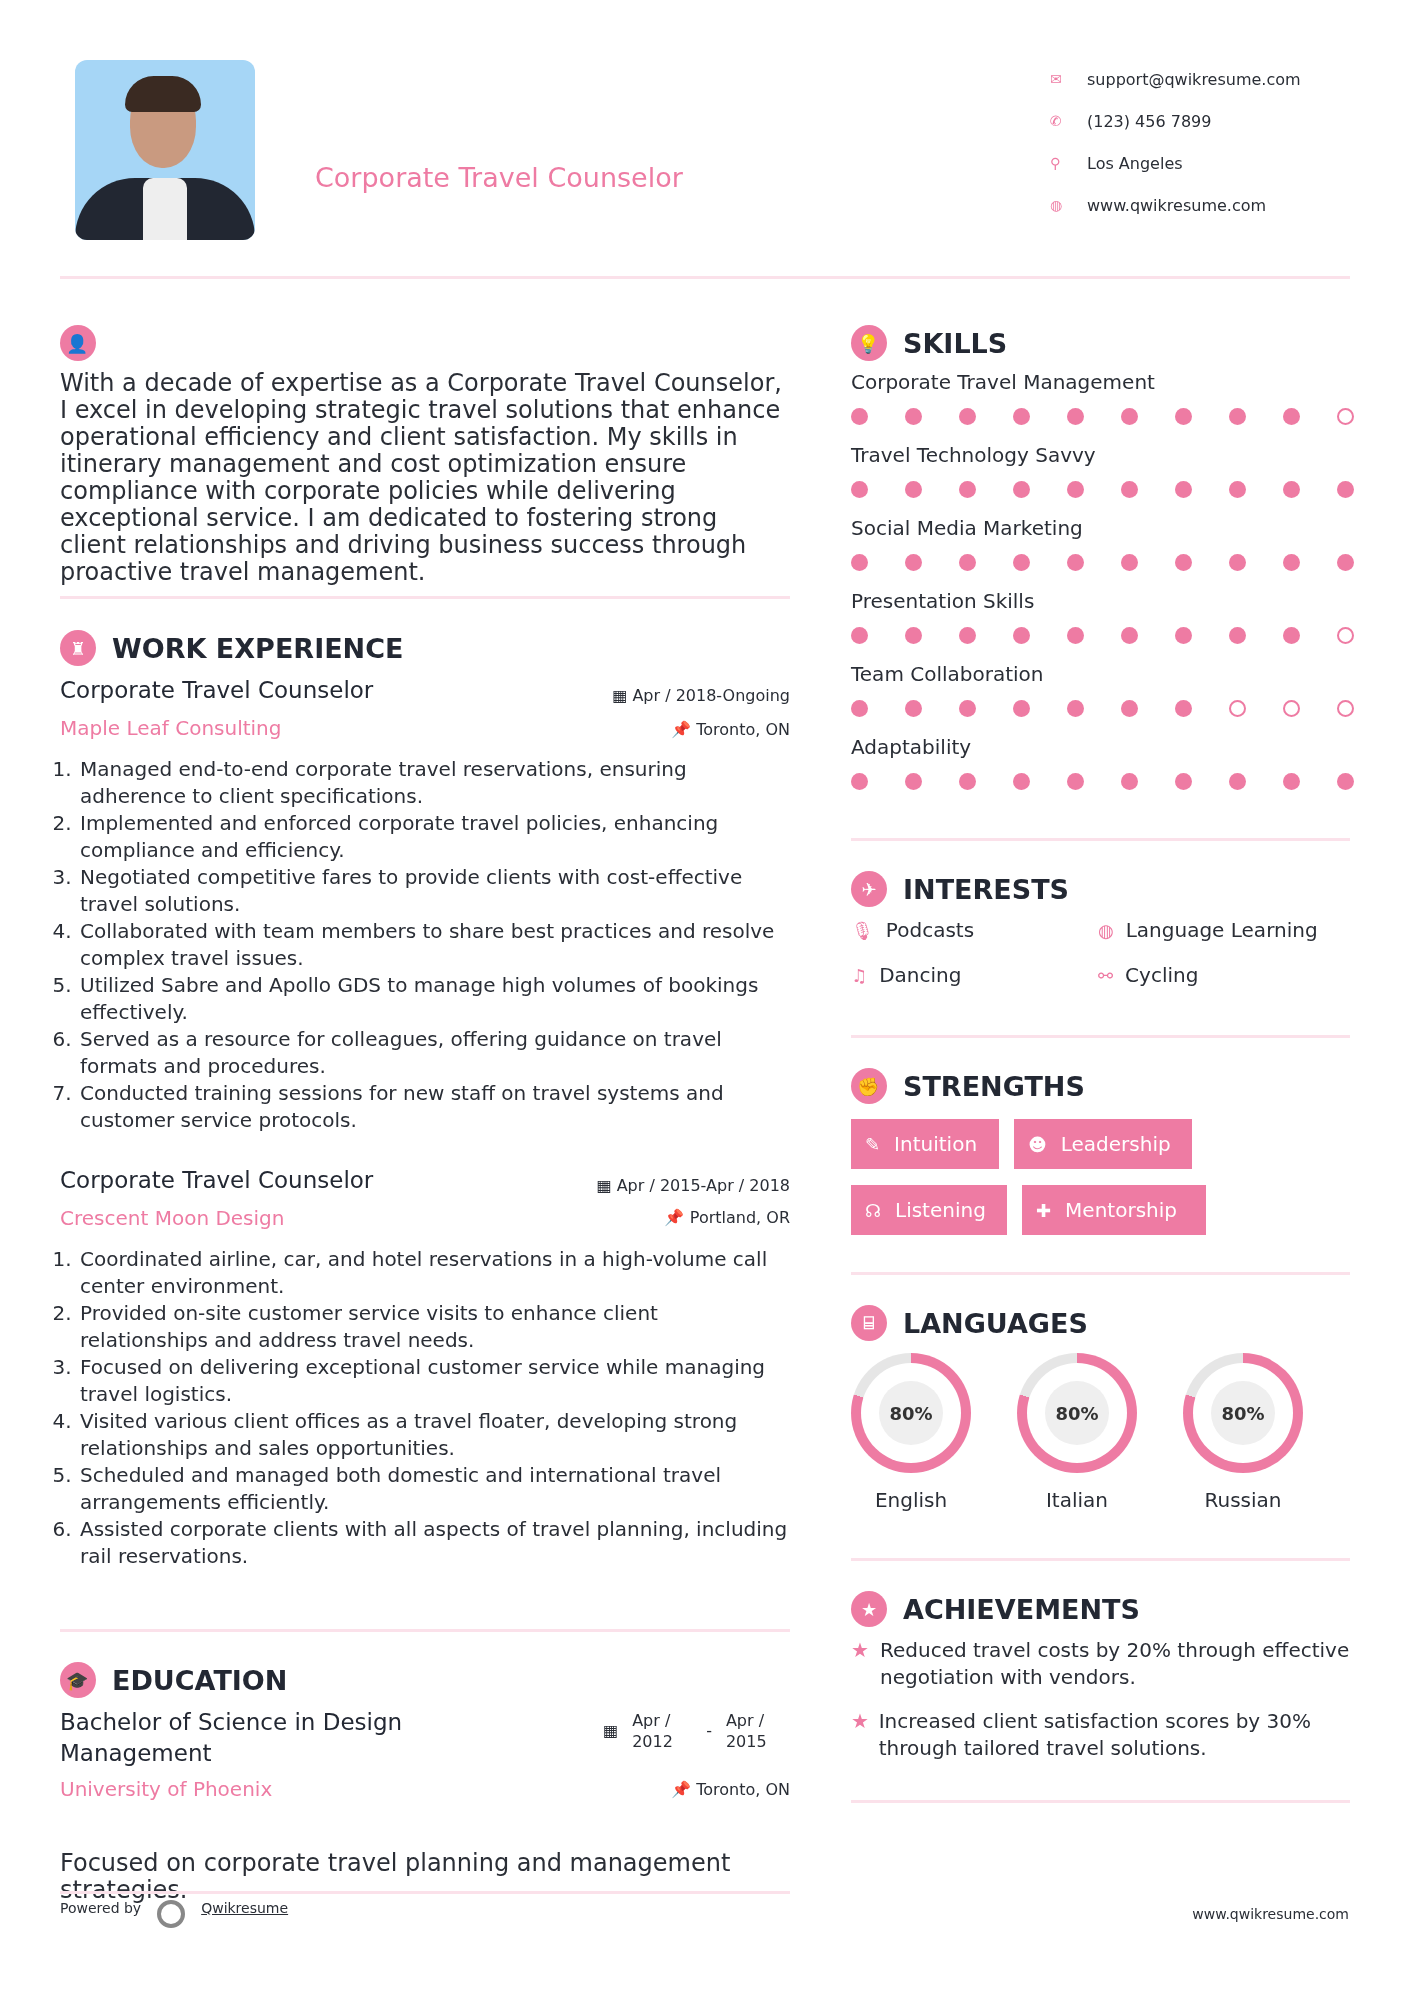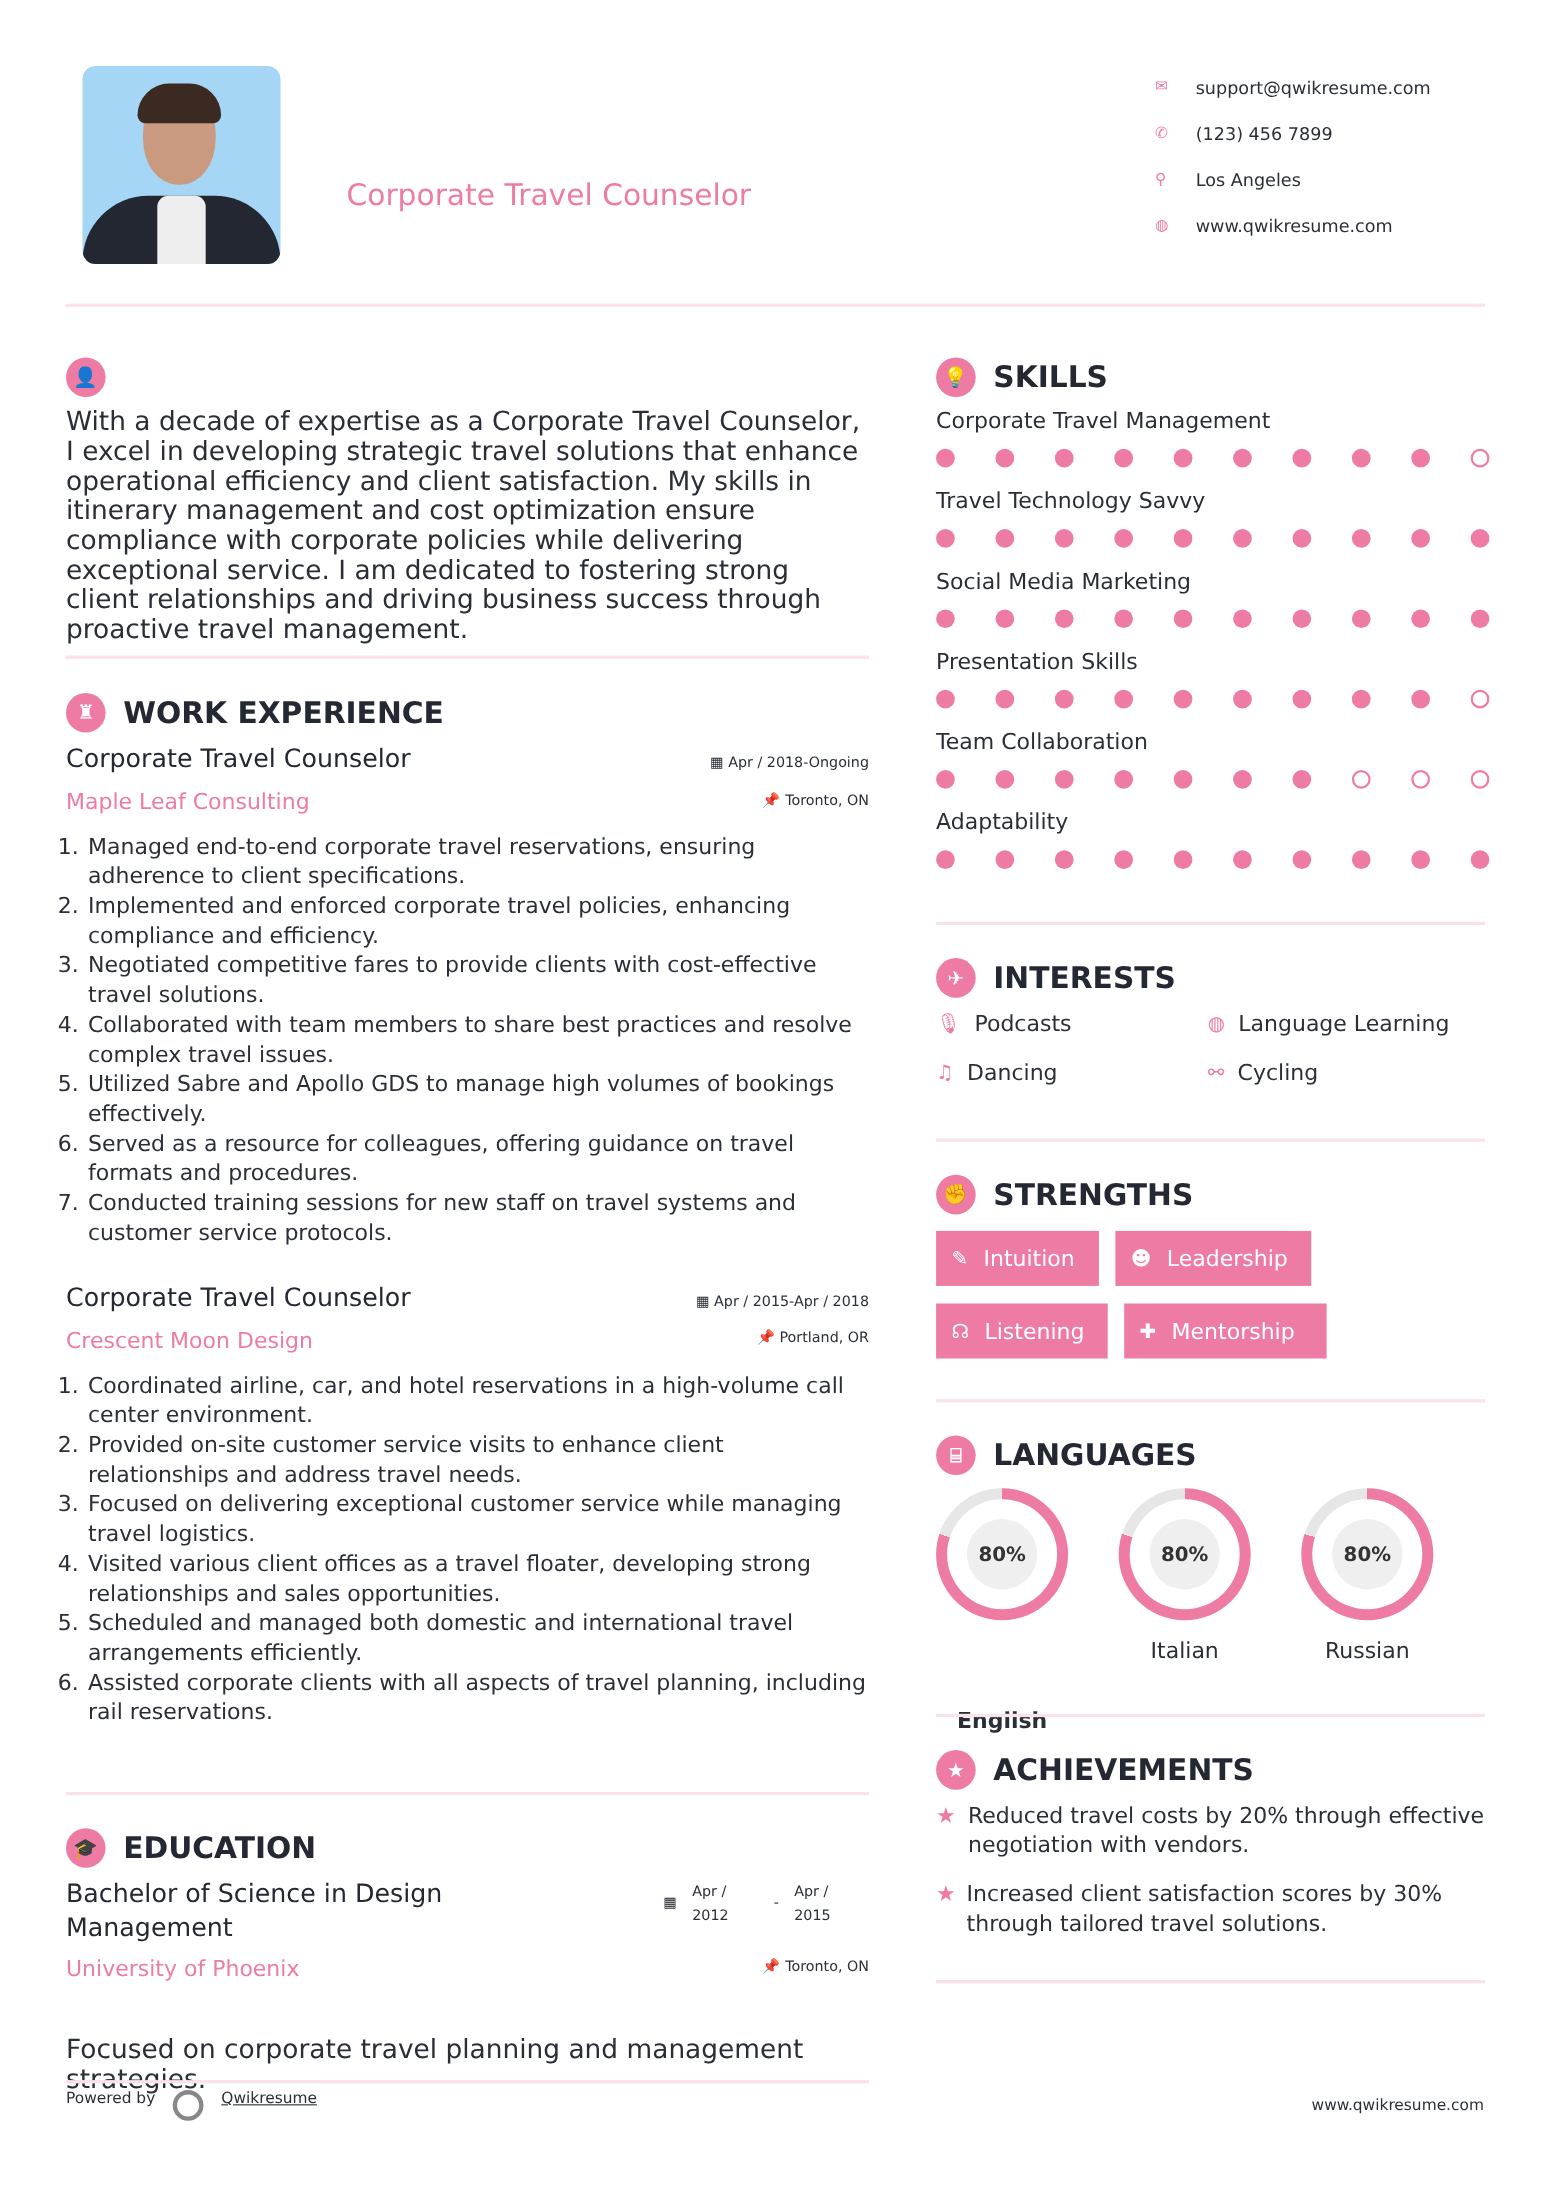--- a/index.html
+++ b/index.html
@@ -14,21 +14,21 @@
   .title { position: absolute; left: 315px; top: 162px; font-size: 27px; color: #ee7ba3; }
   .contacts { position: absolute; left: 1050px; top: 58px; }
   .contact { display: flex; align-items: center; height: 42px; font-size: 16px; color: #2a2e36; }
   .contact .ic { width: 37px; color: #ee7ba3; font-size: 14px; }
   .divider { position: absolute; height: 3px; background: #fbe1ea; }
   .sec-title { position: absolute; display: flex; align-items: center; font-size: 27px; font-weight: bold; color: #232833; }
   .sec-icon { width: 36px; height: 36px; border-radius: 50%; background: #ee7ba3; color: #fff; display: flex; align-items: center; justify-content: center; font-size: 18px; margin-right: 16px; }
   .para { position: absolute; font-size: 24px; line-height: 27px; color: #2a2e36; }
   .job-title { position: absolute; font-size: 23px; color: #232833; }
   .company { position: absolute; font-size: 20px; color: #ee7ba3; }
-  .meta { position: absolute; font-size: 13px; color: #2a2e36; text-align: right; }
+  .meta { position: absolute; font-size: 16px; color: #2a2e36; text-align: right; }
   ol.bullets { position: absolute; font-size: 20px; line-height: 27px; padding-left: 20px; color: #2a2e36; }
   ol.bullets li { padding-left: 2px; }
   .skill-name { position: absolute; font-size: 20px; color: #2a2e36; }
   .dots { position: absolute; display: flex; gap: 37px; }
   .dot { width: 17px; height: 17px; border-radius: 50%; background: #ee7ba3; }
   .dot.empty { background: #fff; border: 2px solid #ee7ba3; }
   .interest { position: absolute; font-size: 20px; display: flex; align-items: center; color: #2a2e36; }
   .interest .ic { color: #ee7ba3; margin-right: 12px; font-size: 18px; }
   .chip { position: absolute; height: 50px; background: #ee7ba3; color: #fff; font-size: 20px; display: flex; align-items: center; padding: 0 14px; }
   .chip .ic { margin-right: 14px; font-size: 18px; }
@@ -272,21 +272,21 @@
 
 <div class="sec-title" style="left:851px; top:1305px;">
   <span class="sec-icon">⌸</span>
   <span>LANGUAGES</span>
 </div>
 <div id="lang-container">
     <div class="ring" style="left: 851px; top: 1353px; background: conic-gradient(rgb(238, 123, 163) 0deg, rgb(238, 123, 163) 288deg, rgb(230, 230, 230) 288deg, rgb(230, 230, 230) 360deg);">
       <div class="hole"></div>
       <div class="inner">80%</div>
     </div>
-    <div class="lang-name" style="left: 851px; top: 1552px; font-weight: bold;">English</div>
+    <div class="lang-name" style="left: 851px; top: 1488px;">English</div>
     <div class="ring" style="left: 1017px; top: 1353px; background: conic-gradient(rgb(238, 123, 163) 0deg, rgb(238, 123, 163) 288deg, rgb(230, 230, 230) 288deg, rgb(230, 230, 230) 360deg);">
       <div class="hole"></div>
       <div class="inner">80%</div>
     </div>
     <div class="lang-name" style="left: 1017px; top: 1488px;">Italian</div>
     <div class="ring" style="left: 1183px; top: 1353px; background: conic-gradient(rgb(238, 123, 163) 0deg, rgb(238, 123, 163) 288deg, rgb(230, 230, 230) 288deg, rgb(230, 230, 230) 360deg);">
       <div class="hole"></div>
       <div class="inner">80%</div>
     </div>
     <div class="lang-name" style="left: 1183px; top: 1488px;">Russian</div>

